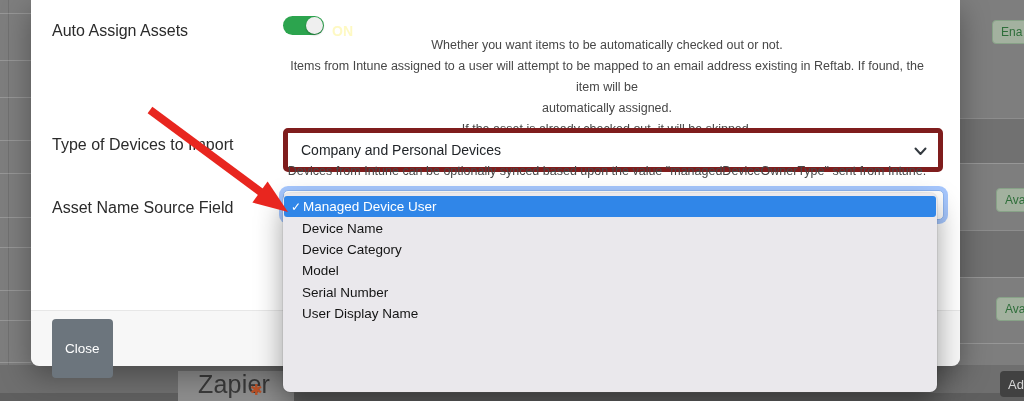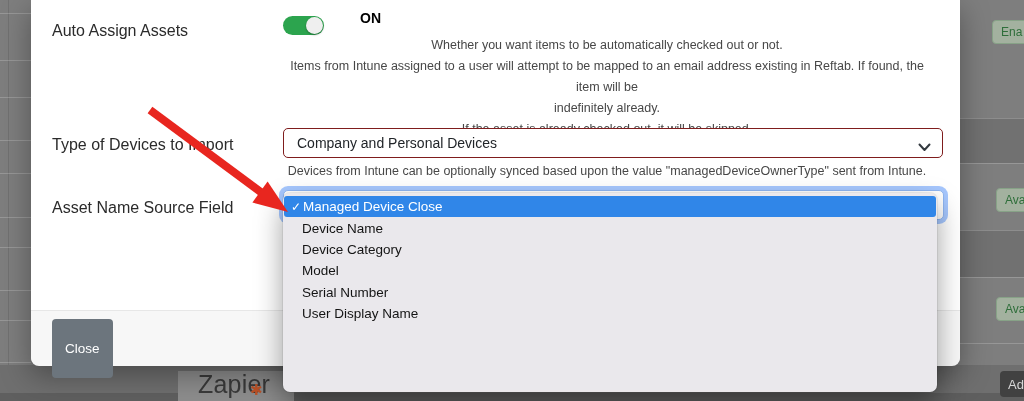--- a/index.html
+++ b/index.html
@@ -44,25 +44,25 @@
   }
   .field-label{font-size:16px;color:#2b2b2b;z-index:10;}
   .help-text{font-size:12.5px;line-height:21px;color:#474747;z-index:10;width:648px;text-align:center;}
 
   
   .toggle{left:283px;top:16px;width:41px;height:19px;border-radius:10px;background:#2ca44e;z-index:10;cursor:pointer;}
   .toggle-knob{
     position:absolute;right:1px;top:1px;width:17px;height:17px;border-radius:50%;
     background:#efefef;box-shadow:0 1px 2px rgba(0,0,0,.35);
   }
-  .toggle-label{left:332px;top:10px;font-size:14px;font-weight:bold;color:#000000;z-index:10;margin-left:28px;}
+  .toggle-label{left:332px;top:23px;font-size:14px;font-weight:bold;color:#fef9c3;z-index:10;}
 
   
   .select{
-    background:#fff;border:1px solid #7f1d1d;border-radius:5px;height:30px;
+    background:#fff;border:5px solid #7f1d1d;border-radius:5px;height:44px;
     box-sizing:border-box;display:flex;align-items:center;z-index:10;cursor:pointer;
   }
   .select .sel-text{font-size:14px;color:#212529;padding-left:13px;}
   .select .chev{position:absolute;right:11px;top:9px;}
   .select-focused{
     left:283px;top:190px;width:661px;height:30px;border:1px solid #8fb6f2;
     box-shadow:0 0 0 4px rgba(77,144,254,.5);z-index:12;
   }
 
   
@@ -125,42 +125,42 @@
   <div class="abs modal"></div>
 
   <div class="abs field-label" style="left:52px;top:22px">Auto Assign Assets</div>
   <div class="abs toggle">
     <div class="toggle-knob"></div>
   </div>
   <div class="abs toggle-label">ON</div>
   <div class="abs help-text" style="left:283px;top:35px">
     <div>Whether you want items to be automatically checked out or not.</div>
     <div>Items from Intune assigned to a user will attempt to be mapped to an email address existing in Reftab. If found, the item will be</div>
-    <div>indefinitely already.</div>
+    <div>automatically assigned.</div>
     <div>If the asset is already checked out, it will be skipped.</div>
   </div>
 
   <div class="abs field-label" style="left:52px;top:136px">Type of Devices to Import</div>
   <div class="abs select" style="left:283px;top:128px;width:660px">
     <span class="sel-text">Company and Personal Devices</span>
     <span class="chev">
       <svg width="13" height="9" viewBox="0 0 13 9">
           <polyline points="1.5,1.5 6.5,7 11.5,1.5" fill="none" stroke="#343a40" stroke-width="2" stroke-linecap="round" stroke-linejoin="round"></polyline>
         </svg>
     </span>
   </div>
   <div class="abs help-text" style="left:283px;top:161px">Devices from Intune can be optionally synced based upon the value "managedDeviceOwnerType" sent from Intune.</div>
 
   <div class="abs field-label" style="left:52px;top:199px">Asset Name Source Field</div>
   <div class="abs select select-focused"></div>
 
   <div class="abs dropdown-panel">
     <div class="dd-item selected">
       <span class="dd-check">✓</span>
-      <span>Managed Device Close</span>
+      <span>Managed Device User</span>
     </div>
     <div class="dd-item">
         <span class="dd-check"></span>
         <span>Device Name</span>
       </div>
     <div class="dd-item">
         <span class="dd-check"></span>
         <span>Device Category</span>
       </div>
     <div class="dd-item">

